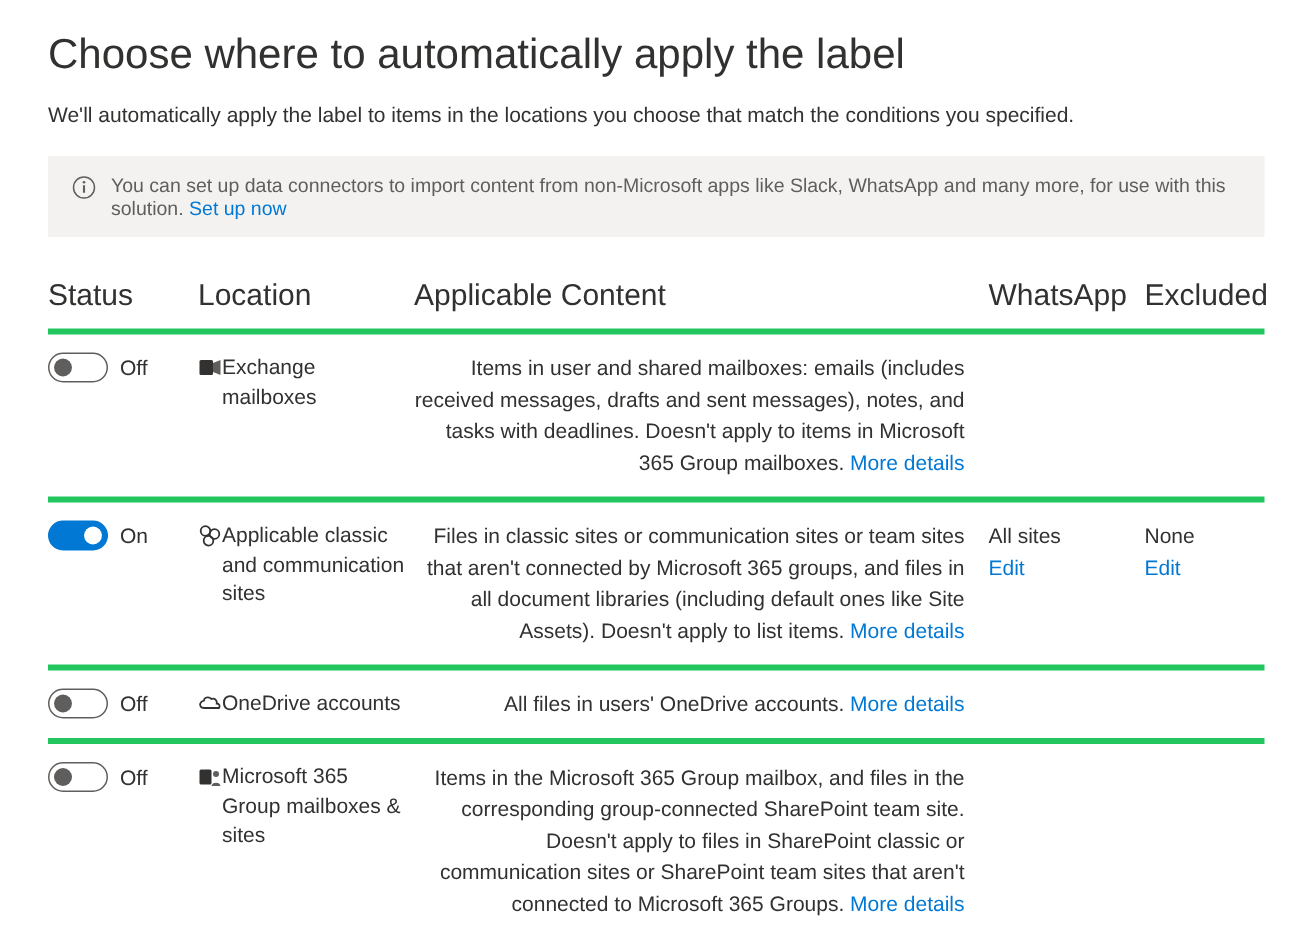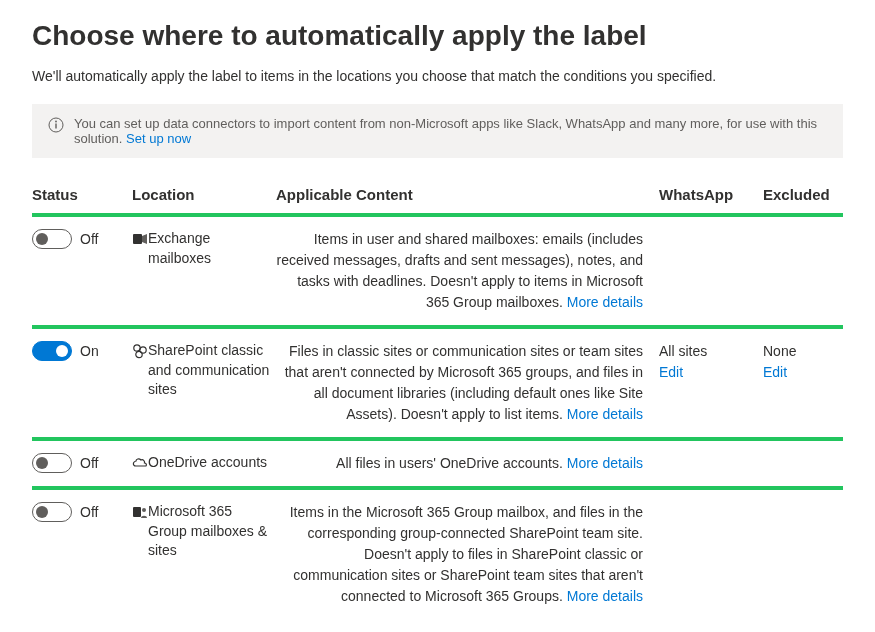--- a/index.html
+++ b/index.html
@@ -6,21 +6,21 @@
     body {
       font-family: "Segoe UI", -apple-system, BlinkMacSystemFont, sans-serif;
       color: #323130;
       background: #fff;
       padding: 20px 32px;
       width: 875px;
       font-size: 14px;
     }
     h1 {
       font-size: 28px;
-      font-weight: 700;
+      font-weight: 400;
       margin-bottom: 16px;
       color: #323130;
     }
     .subtitle {
       font-size: 14px;
       color: #323130;
       margin-bottom: 20px;
     }
     .info-banner {
       background: #f3f2f1;
@@ -41,23 +41,23 @@
     .table {
       width: 100%;
     }
     .thead, .trow {
       display: grid;
       grid-template-columns: 96px 140px 1fr 100px 80px;
       gap: 4px;
       padding: 12px 0;
     }
     .thead {
-      font-size: 15px;
-      color: #323130;
-      font-weight: 700;
+      font-size: 20px;
+      color: #323130;
+      font-weight: 400;
       padding-bottom: 10px;
     }
     .trow {
       border-top: 4px solid #22c55e;
       align-items: flex-start;
     }
     .status-cell {
       display: flex;
       align-items: center;
       gap: 8px;
@@ -172,21 +172,21 @@
       <span class="status-label">On</span>
     </div>
     <div class="location-cell">
       <span class="location-icon">
         <svg width="16" height="16" viewBox="0 0 16 16">
             <circle cx="5" cy="5" r="3.2" fill="none" stroke="#323130" stroke-width="1.2"></circle>
             <circle cx="11" cy="7" r="3.2" fill="none" stroke="#323130" stroke-width="1.2"></circle>
             <circle cx="7" cy="11.5" r="3.2" fill="none" stroke="#323130" stroke-width="1.2"></circle>
           </svg>
       </span>
-      <span class="location-name">SharePoint classic and communication sites</span>
+      <span class="location-name">Applicable classic and communication sites</span>
     </div>
     <div class="content-cell">
       <span>Files in classic sites or communication sites or team sites that aren't connected by Microsoft 365 groups, and files in all document libraries (including default ones like Site Assets). Doesn't apply to list items. </span><a class="link">More details</a>
     </div>
     <div class="inc-exc-cell">
       <span>All sites</span>
       <a class="edit-link">Edit</a>
     </div>
     <div class="inc-exc-cell">
       <span>None</span>

